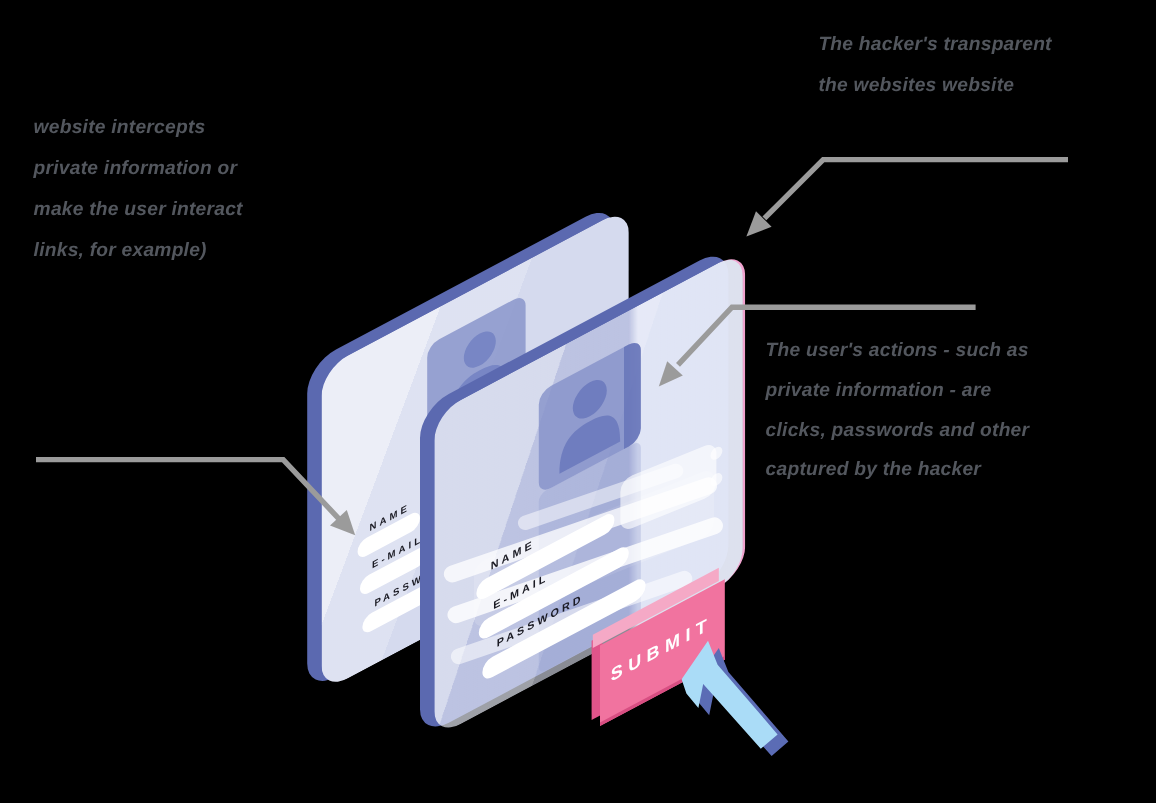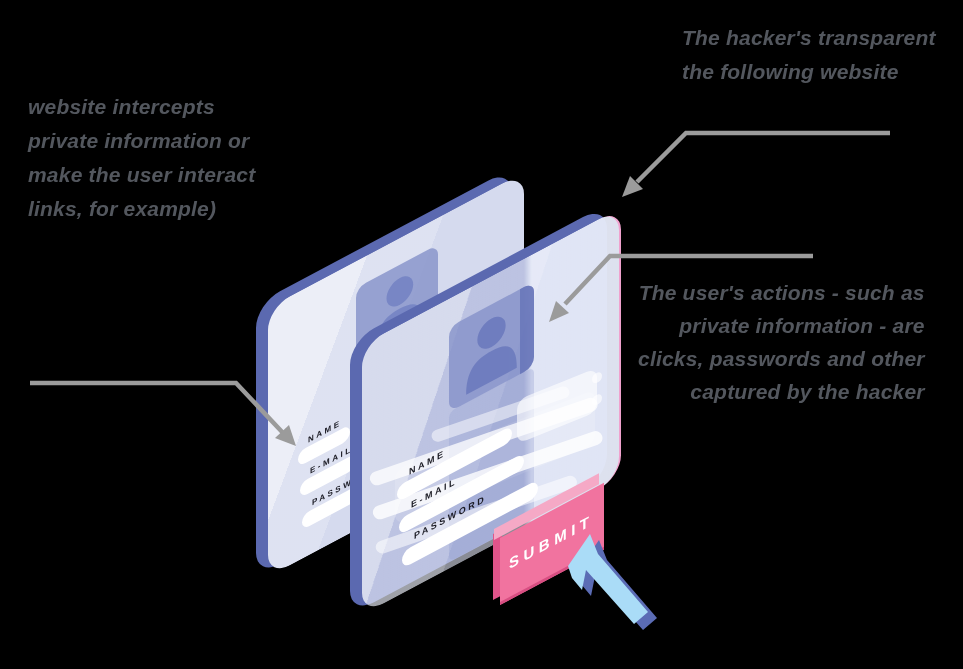--- a/index.html
+++ b/index.html
@@ -1,21 +1,21 @@
 <!DOCTYPE html>
 <html><head>
 <meta charset="utf-8">
 <style>
   html,body{margin:0;padding:0;background:#000;}
   #canvas{position:relative;width:963px;height:669px;background:#000;overflow:hidden;
           font-family:"Liberation Sans",sans-serif;}
   .abs{position:absolute;}
 
   
-  .ann{position:absolute;font-style:italic;font-weight:bold;font-size:21px;color:#53575e;letter-spacing:.2px;}
+  .ann{position:absolute;font-style:italic;font-weight:bold;font-size:16px;color:#53575e;letter-spacing:.2px;}
   .ann-line{line-height:34px;white-space:nowrap;}
   #ann-right .ann-line{line-height:33px;}
 
   
   .skew28{transform:skewY(-28deg);transform-origin:0 0;}
   .panel-edge{background:#5b69b0;border-radius:24px;}
   .panel-face{border-radius:22px;}
   #back-face{background:
       linear-gradient(115deg, rgba(255,255,255,.55) 0%, rgba(255,255,255,.55) 26%,
                       rgba(255,255,255,.22) 26%, rgba(255,255,255,.22) 46%,
@@ -143,23 +143,23 @@
 
   <div class="ann" id="ann-left" style="left:28px;top:90px;">
     <div class="ann-line">website intercepts</div>
     <div class="ann-line">private information or</div>
     <div class="ann-line">make the user interact</div>
     <div class="ann-line">links, for example)</div>
   </div>
 
   <div class="ann" id="ann-top-right" style="left:682px;top:21px;">
     <div class="ann-line">The hacker's transparent</div>
-    <div class="ann-line">the following website</div>
+    <div class="ann-line">the websites website</div>
   </div>
 
-  <div class="ann" id="ann-right" style="left:638px;top:276px;text-align:right;">
+  <div class="ann" id="ann-right" style="left:638px;top:276px;">
     <div class="ann-line">The user's actions - such as</div>
     <div class="ann-line">private information - are</div>
     <div class="ann-line">clicks, passwords and other</div>
     <div class="ann-line">captured by the hacker</div>
   </div>
 
 </div>
 
 </body></html>

